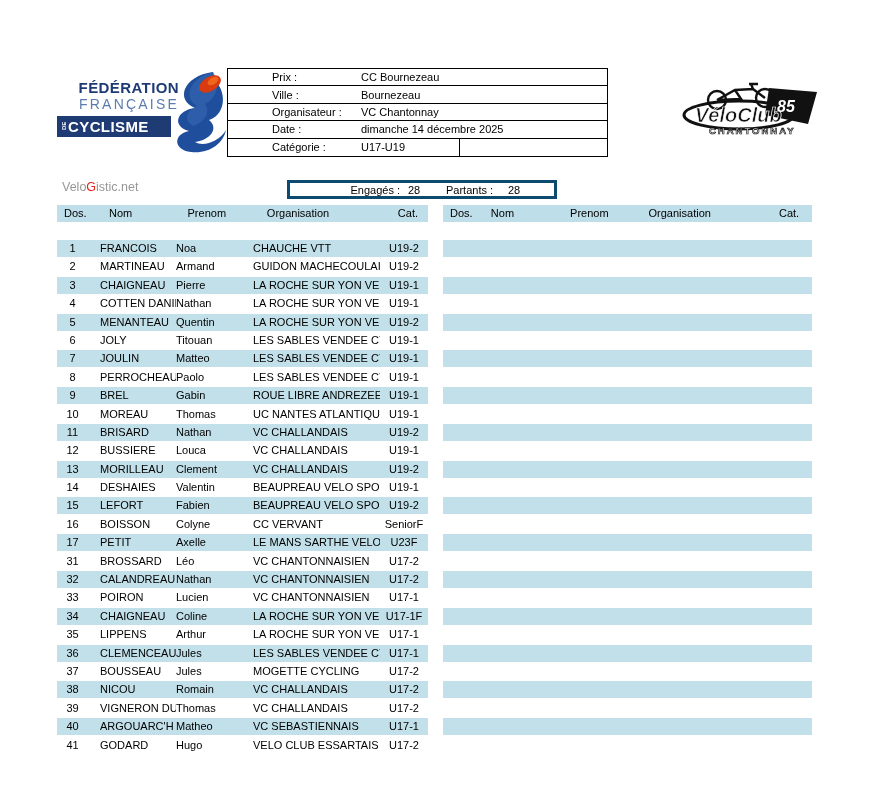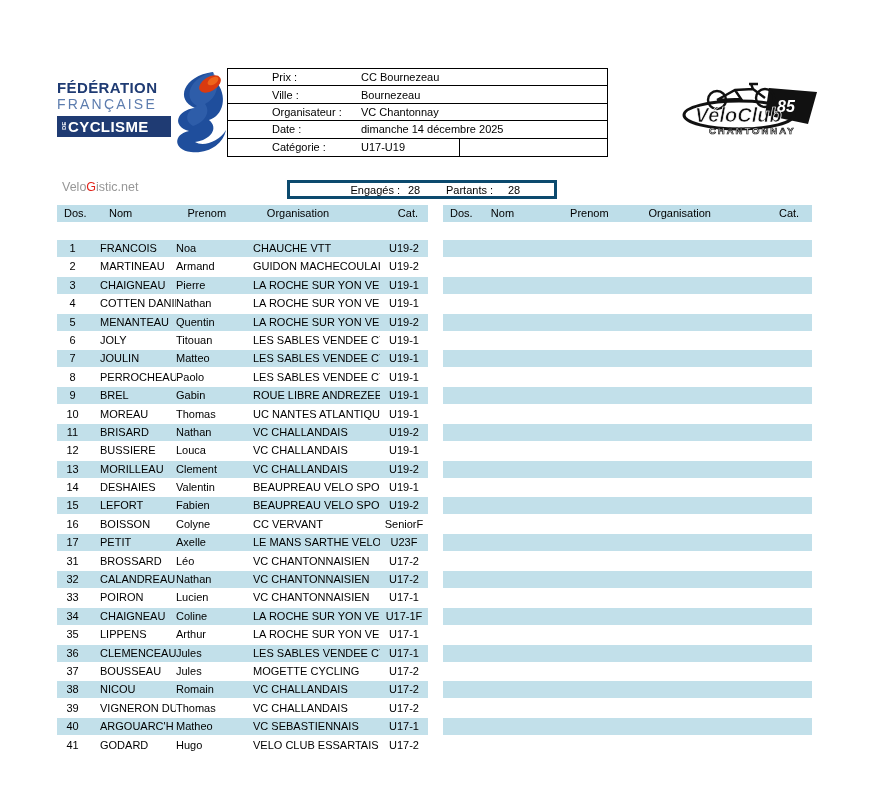--- a/index.html
+++ b/index.html
@@ -8,21 +8,21 @@
     --band:#bedee9;
     --stripe:#c2e0ea;
     --accent-red:#e2231a;
     --gray-brand:#979797;
   }
   html,body{margin:0;padding:0;}
   body{font-family:"Liberation Sans","DejaVu Sans",sans-serif;background:#fff;}
   .page{position:relative;width:870px;height:785px;background:#fff;overflow:hidden;}
 
   
-  .ffc{position:absolute;left:57px;top:68px;width:178px;height:88px;}
+  .ffc{position:absolute;left:57px;top:68px;width:178px;height:88px;text-align:right;}
   .ffc-text{position:absolute;left:0;top:11px;width:122px;}
   .ffc-l1{font-weight:bold;color:var(--navy);font-size:15px;letter-spacing:.4px;line-height:17px;}
   .ffc-l2{color:var(--ffc-blue2);font-size:14px;letter-spacing:2.2px;line-height:17px;}
   .ffc-band{margin-top:3px;background:var(--navy);color:#fff;height:21px;display:flex;align-items:center;padding:0 5px 1px 3px;width:114px;box-sizing:border-box;}
   .ffc-de{font-size:6px;line-height:6px;width:8px;transform:rotate(-90deg);font-weight:bold;}
   .ffc-cyclisme{font-weight:bold;font-size:15px;letter-spacing:.4px;}
   .ffc-swirl{position:absolute;left:96px;top:0;}
 
   
   .velogistic{position:absolute;left:62px;top:180px;font-size:12.5px;color:var(--gray-brand);}

